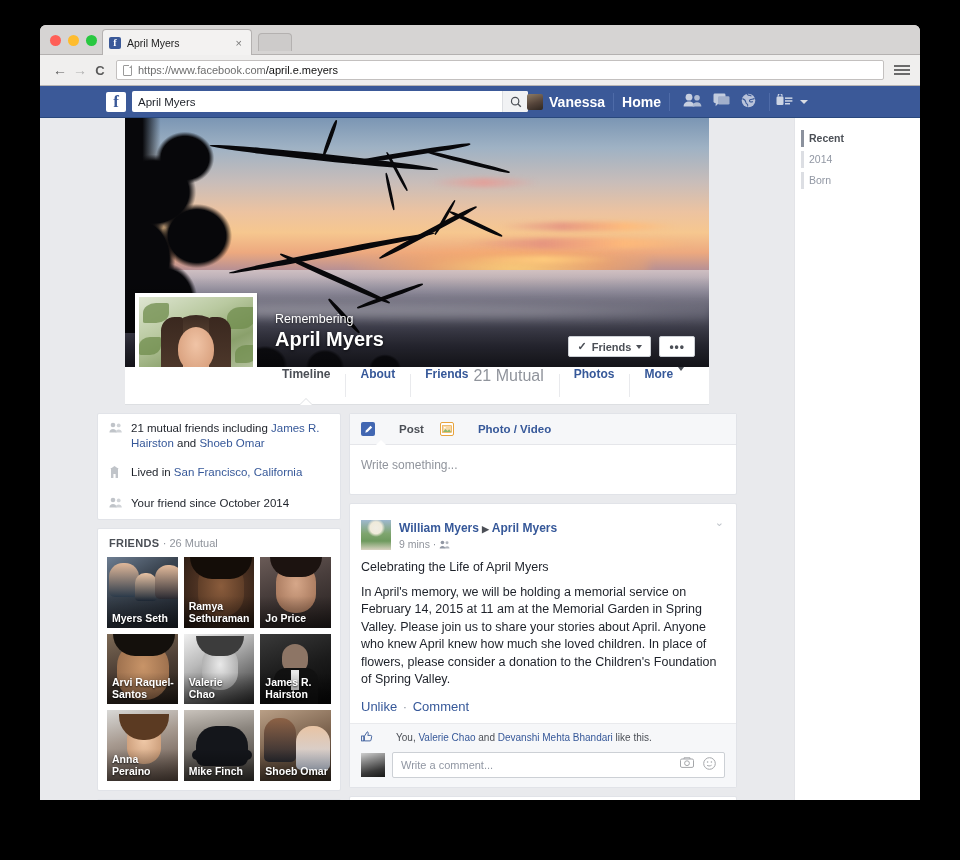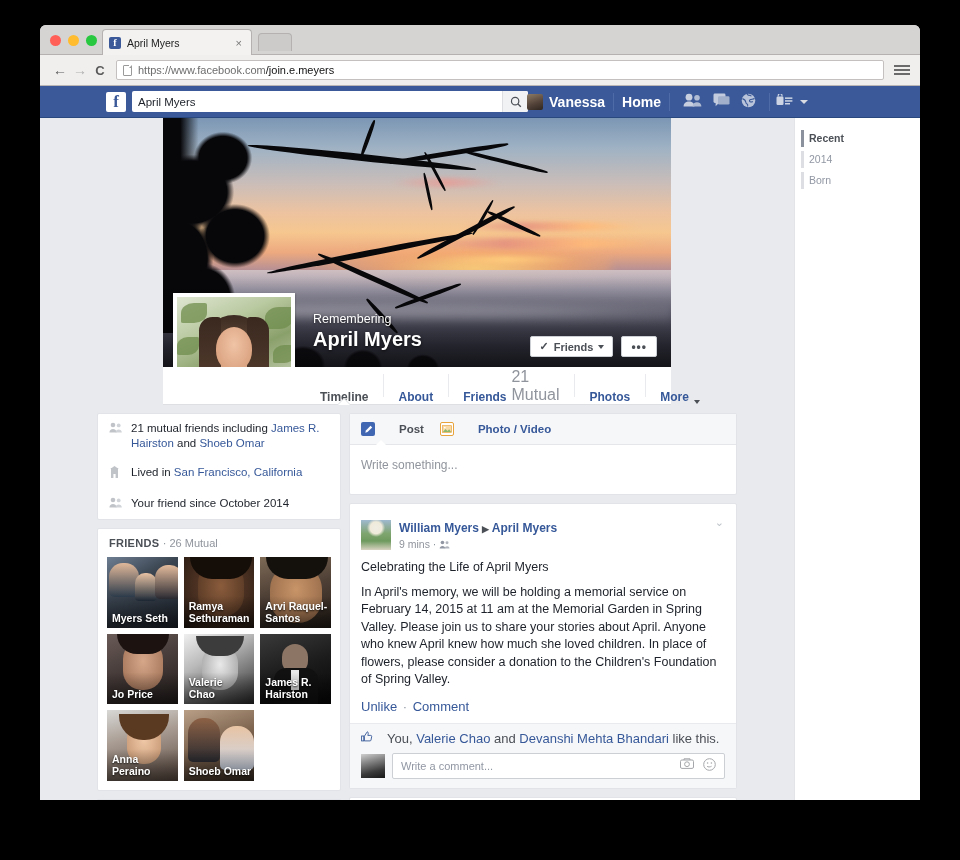--- a/index.html
+++ b/index.html
@@ -145,21 +145,21 @@
   .rail-item:before {
     content: ""; position: absolute; left: 6px; top: 2px; bottom: 2px;
     width: 3px; background: #dcdee3;
   }
   .rail-item.active { color: #4b4f56; font-weight: bold; }
   .rail-item.active:before { background: #8b919d; }
 
   .content { position: absolute; left: 0; top: 0; right: 126px; height: 100%; }
 
   
-  .coverwrap { width: 508px; margin: 0 auto; position: relative; }
+  .coverwrap { width: 584px; margin: 0 auto; position: relative; }
   .cover {
     height: 249px; position: relative; overflow: hidden;
     background:
       linear-gradient(to bottom,
         #7b96b4 0%, #9fb2c4 12%, #c9bdb9 26%,
         #edc3a0 38%, #f6c78f 46%, #eda97f 54%,
         #b79094 61%, #6f6a7d 68%, #4a4a5c 76%,
         #3a3a49 86%, #2b2b36 100%);
   }
   .sun-glow {
@@ -282,21 +282,21 @@
     border-radius: 4px 16px 14px 12px;
     background: linear-gradient(to bottom,#3a281f,#5a4232); }
 
   
   .tabsrow {
     height: 38px; background: #fff; border-bottom: 1px solid #dddfe2;
     display: flex; align-items: stretch; padding-left: 142px;
     position: relative;
   }
   .ptab {
-    display: flex; align-items: flex-end; gap: 5px; padding: 0 15px;
+    display: flex; align-items: flex-start; gap: 5px; padding: 0 15px;
     font-size: 12px; font-weight: bold; color: #365899; position: relative;
   }
   .ptab.active { color: #4b4f56; }
   .ptab .sub { font-size: 16px; font-weight: normal; color: #90949c; }
   .ptab.active:after {
     content: ""; position: absolute; left: 50%; bottom: -1px;
     margin-left: -6px; border-left: 6px solid transparent;
     border-right: 6px solid transparent; border-bottom: 6px solid #fff;
     filter: drop-shadow(0 -1px 0 #dddfe2);
   }
@@ -368,21 +368,21 @@
   .pnames .arrow { color: #4b4f56; font-size: 9px; margin: 0 3px; }
   .pmeta { font-size: 10.5px; color: #90949c; line-height: 14px; }
   .pchev { position: absolute; right: 12px; top: 12px; color: #bec3c9; font-size: 11px; }
   .ptext { padding: 8px 11px 0; font-size: 12.5px; color: #1d2129; line-height: 17.5px; }
   .ptext p { margin-bottom: 7px; }
   .pactions { padding: 3px 11px 9px; font-size: 13px; }
   .pactions a { color: #365899; }
   .pactions .dot-sep { color: #9197a3; margin: 0 2px; }
   .plikes {
     padding: 7px 11px; border-top: 1px solid #e9eaed; background: #f6f7f9;
-    font-size: 13px; color: #4b4f56; display: flex; align-items: flex-end; gap: 14px;
+    font-size: 10px; color: #4b4f56; display: flex; align-items: center; gap: 23px;
   }
   .commentbar {
     padding: 0 11px 9px; background: #f6f7f9; display: flex;
     align-items: center; gap: 7px;
   }
   .commentbar .pavatar { width: 24px; height: 24px; }
   .cinput {
     flex: 1; height: 26px; background: #fff; border: 1px solid #ccd0d5;
     border-radius: 2px; display: flex; align-items: center;
     padding: 0 8px; font-size: 11px; color: #9197a3;
@@ -407,21 +407,21 @@
     </div>
     <div class="tab-new"></div>
   </div>
 
   <div class="toolbar">
     <span class="navbtn">←</span>
     <span class="navbtn fwd">→</span>
     <span class="navbtn reload">C</span>
     <div class="urlbar">
       <span class="pageicon"></span>
-      <span class="url"><span>https://www.facebook.com</span><b>/join.e.meyers</b></span>
+      <span class="url"><span>https://www.facebook.com</span><b>/april.e.meyers</b></span>
     </div>
     <span class="hamburger">
         <i></i>
         <i></i>
         <i></i>
       </span>
   </div>
 
   <div class="fbbar">
     <div class="fblogo">f</div>
@@ -627,32 +627,32 @@
                 <span class="fname">Myers Seth</span>
               </div>
 
               <div class="fcell" style="background:radial-gradient(circle at 52% 40%,#6b4a32 0%,#4a3021 45%,#20160f 100%);">
                 <span style="position:absolute;left:14px;top:4px;width:46px;height:56px;border-radius:22px;background:radial-gradient(ellipse at 50% 45%,#8a5c3c,#4e3220);"></span>
                 <span style="position:absolute;left:6px;top:0;width:62px;height:22px;background:#140d08;border-radius:0 0 26px 26px;"></span>
                 <span class="sheen"></span>
                 <span class="fname">Ramya Sethuraman</span>
               </div>
 
+              <div class="fcell" style="background:linear-gradient(160deg,#6a5b57 0%,#4a3f3d 40%,#241e1d 100%);">
+                <span style="position:absolute;left:16px;top:6px;width:40px;height:50px;border-radius:19px;background:radial-gradient(ellipse at 50% 42%,#d6a789,#9c6d52);"></span>
+                <span style="position:absolute;left:10px;top:0;width:52px;height:20px;background:#1c1310;border-radius:0 0 24px 24px;"></span>
+                <span class="sheen"></span>
+                <span class="fname">Jo Price</span>
+              </div>
+
               <div class="fcell" style="background:linear-gradient(165deg,#7d6a56 0%,#4f4036 45%,#241d17 100%);">
                 <span style="position:absolute;left:10px;top:8px;width:52px;height:58px;border-radius:24px;background:radial-gradient(ellipse at 50% 42%,#c89468,#8d6344);"></span>
                 <span style="position:absolute;left:6px;top:0;width:62px;height:22px;background:#14100c;border-radius:0 0 28px 28px;"></span>
                 <span class="sheen"></span>
                 <span class="fname">Arvi Raquel-Santos</span>
-              </div>
-
-              <div class="fcell" style="background:linear-gradient(160deg,#6a5b57 0%,#4a3f3d 40%,#241e1d 100%);">
-                <span style="position:absolute;left:16px;top:6px;width:40px;height:50px;border-radius:19px;background:radial-gradient(ellipse at 50% 42%,#d6a789,#9c6d52);"></span>
-                <span style="position:absolute;left:10px;top:0;width:52px;height:20px;background:#1c1310;border-radius:0 0 24px 24px;"></span>
-                <span class="sheen"></span>
-                <span class="fname">Jo Price</span>
               </div>
 
               <div class="fcell" style="background:linear-gradient(150deg,#efefef 0%,#b9b9b9 35%,#6d6d6d 70%,#2b2b2b 100%);">
                 <span style="position:absolute;left:18px;top:12px;width:36px;height:44px;border-radius:17px;background:radial-gradient(ellipse at 50% 42%,#e9e9e9,#9b9b9b);"></span>
                 <span style="position:absolute;left:12px;top:2px;width:48px;height:20px;background:#3c3c3c;border-radius:0 0 22px 22px;"></span>
                 <span class="sheen"></span>
                 <span class="fname">Valerie Chao</span>
               </div>
 
               <div class="fcell" style="background:linear-gradient(160deg,#3a3a3a 0%,#1b1b1b 50%,#060606 100%);">
@@ -663,20 +663,26 @@
                 <span class="fname">James R. Hairston</span>
               </div>
 
               <div class="fcell" style="background:linear-gradient(165deg,#d8d8d6 0%,#a79a90 40%,#5d4c42 100%);">
                 <span style="position:absolute;left:20px;top:12px;width:34px;height:42px;border-radius:16px;background:radial-gradient(ellipse at 50% 42%,#f0c9a8,#c1916d);"></span>
                 <span style="position:absolute;left:12px;top:4px;width:50px;height:26px;background:#5b3a22;border-radius:0 0 24px 24px;"></span>
                 <span class="sheen"></span>
                 <span class="fname">Anna Peraino</span>
               </div>
 
+              <div class="fcell" style="background:linear-gradient(170deg,#c9c3bc 0%,#8b857e 35%,#3a3733 100%);">
+                <span style="position:absolute;left:12px;top:16px;width:52px;height:40px;border-radius:20px 20px 8px 8px;background:#14161b;"></span>
+                <span style="position:absolute;left:8px;top:40px;width:60px;height:10px;background:#14161b;border-radius:5px;"></span>
+                <span class="sheen"></span>
+                <span class="fname">Mike Finch</span>
+              </div>
 
               <div class="fcell" style="background:linear-gradient(160deg,#b99f86 0%,#7e6550 45%,#3b2f25 100%);">
                 <span style="position:absolute;left:4px;top:8px;width:32px;height:44px;border-radius:15px 15px 5px 5px;background:linear-gradient(#8d6246,#2a2a30);"></span>
                 <span style="position:absolute;left:36px;top:16px;width:34px;height:44px;border-radius:16px 16px 5px 5px;background:linear-gradient(#e8c4a4,#cdd6e6);"></span>
                 <span class="sheen"></span>
                 <span class="fname">Shoeb Omar</span>
               </div>
 
             </div>
           </div>

